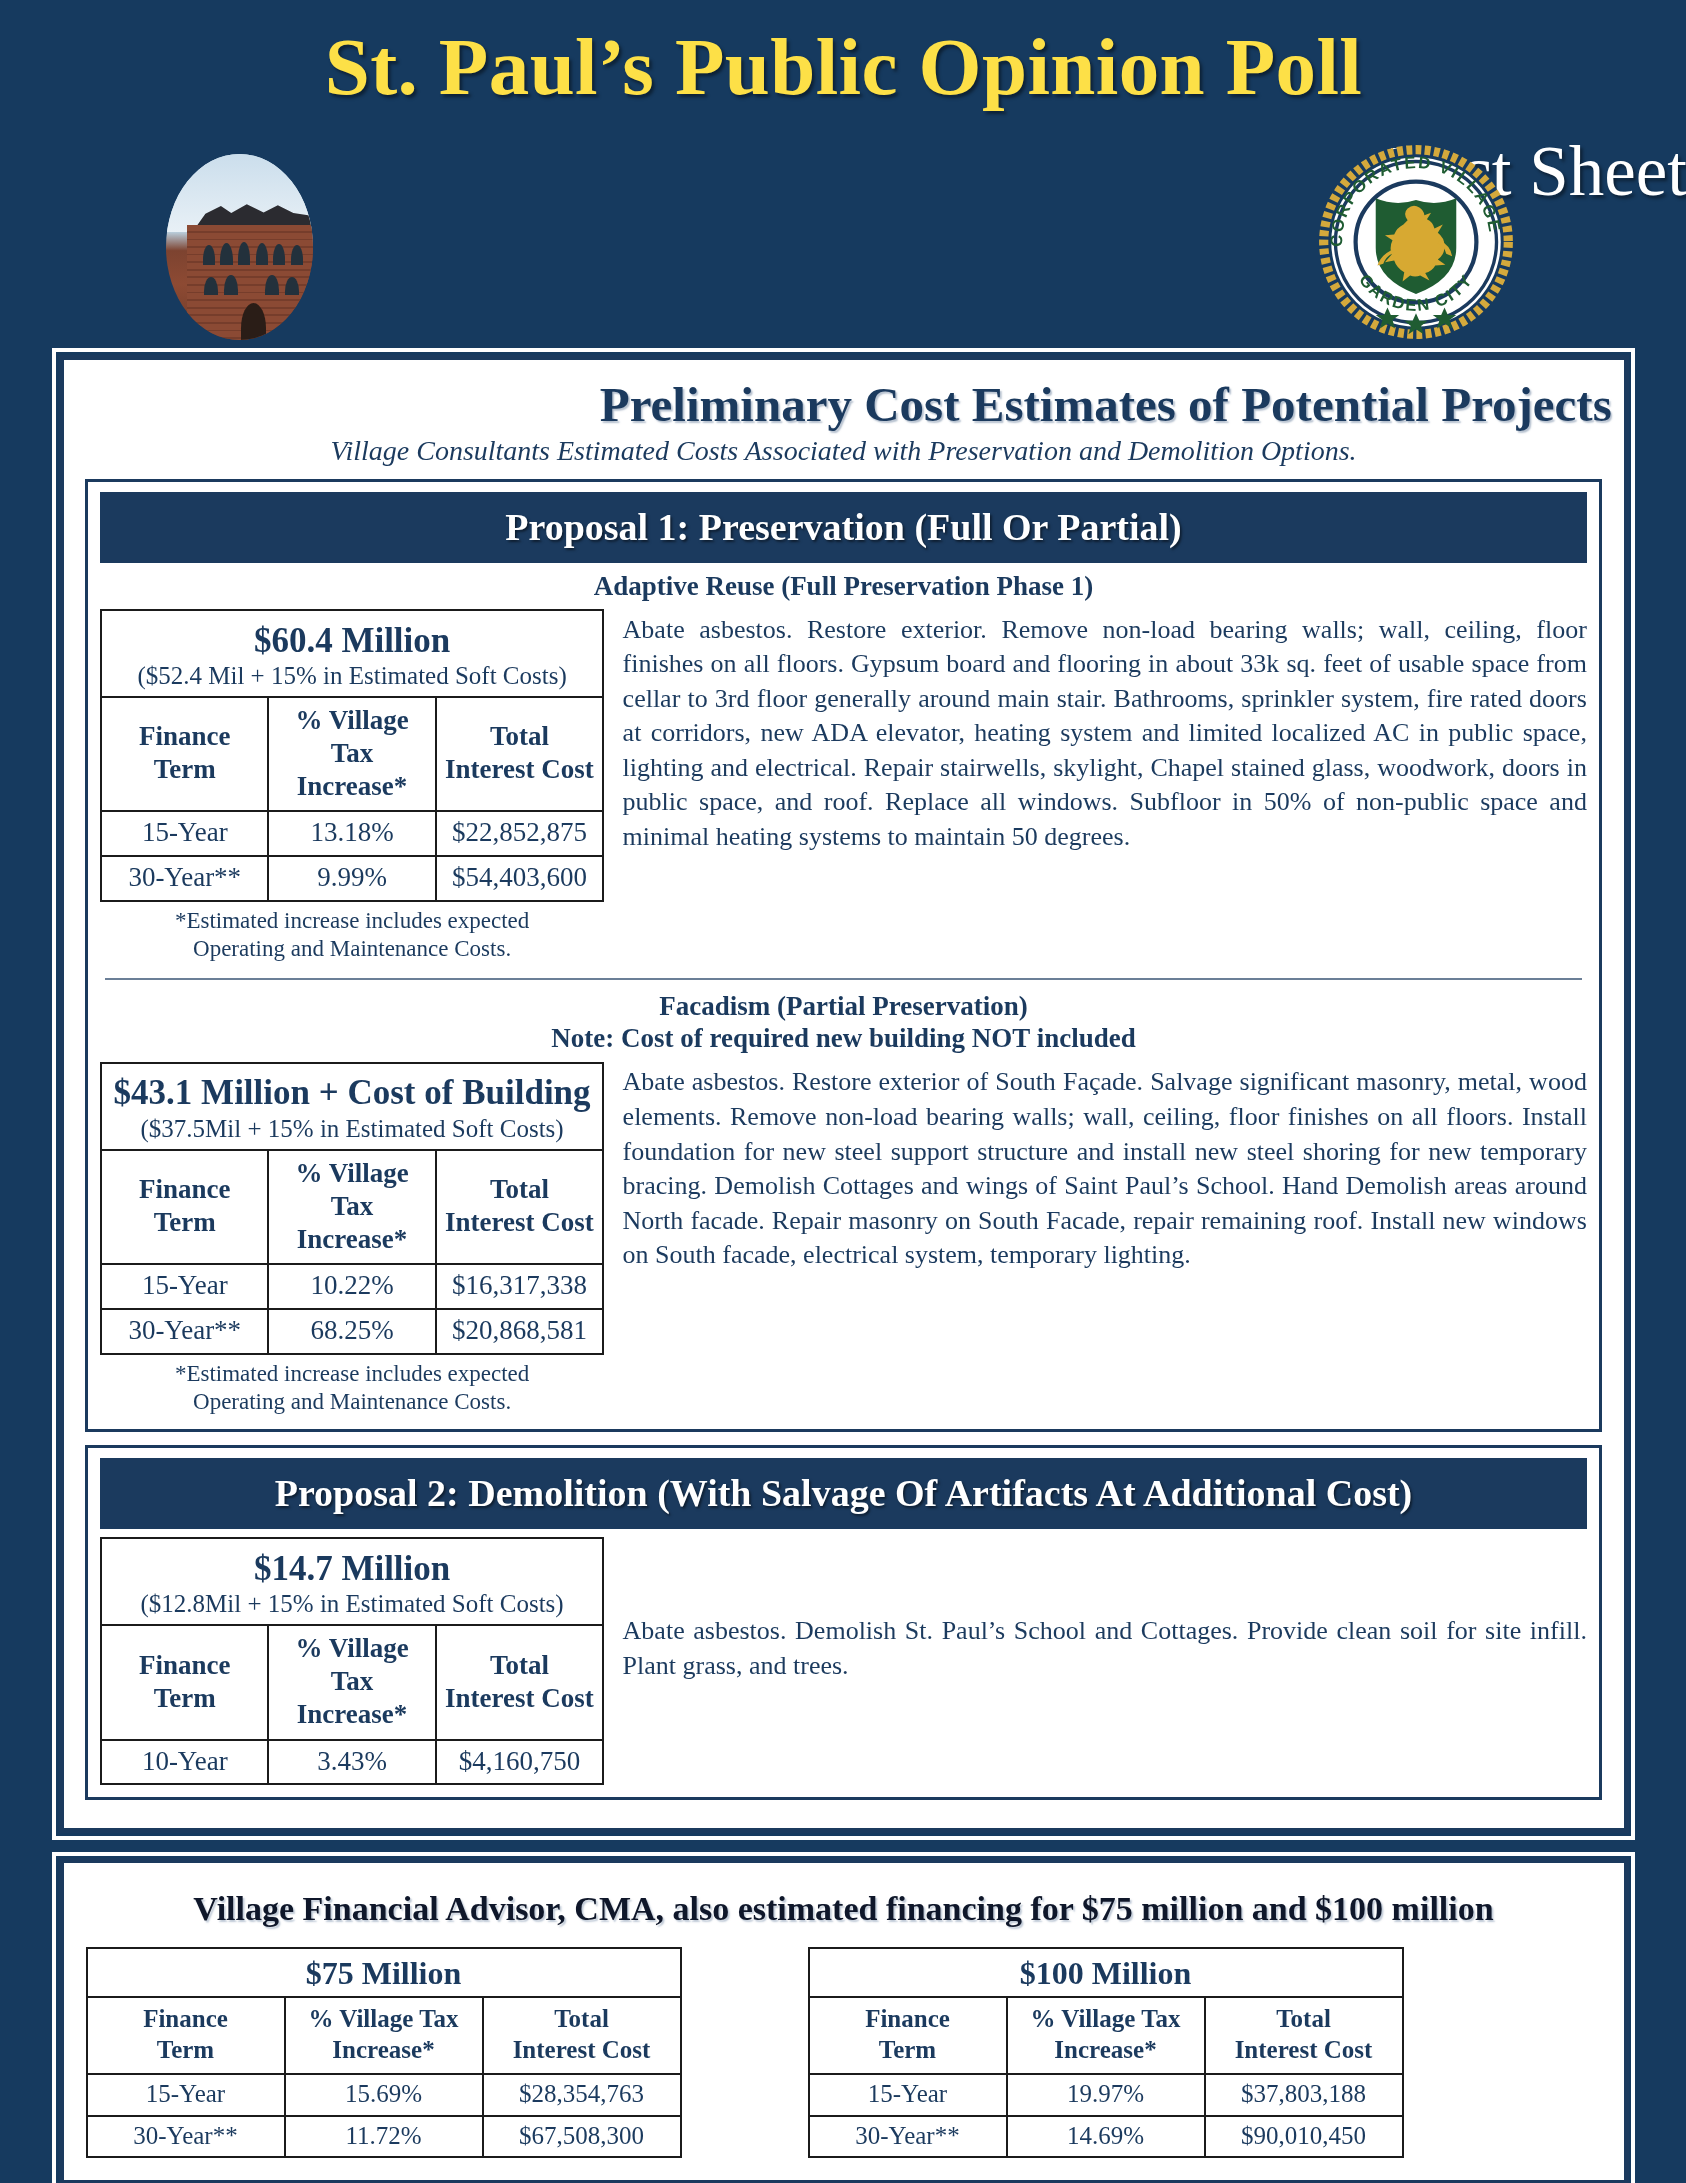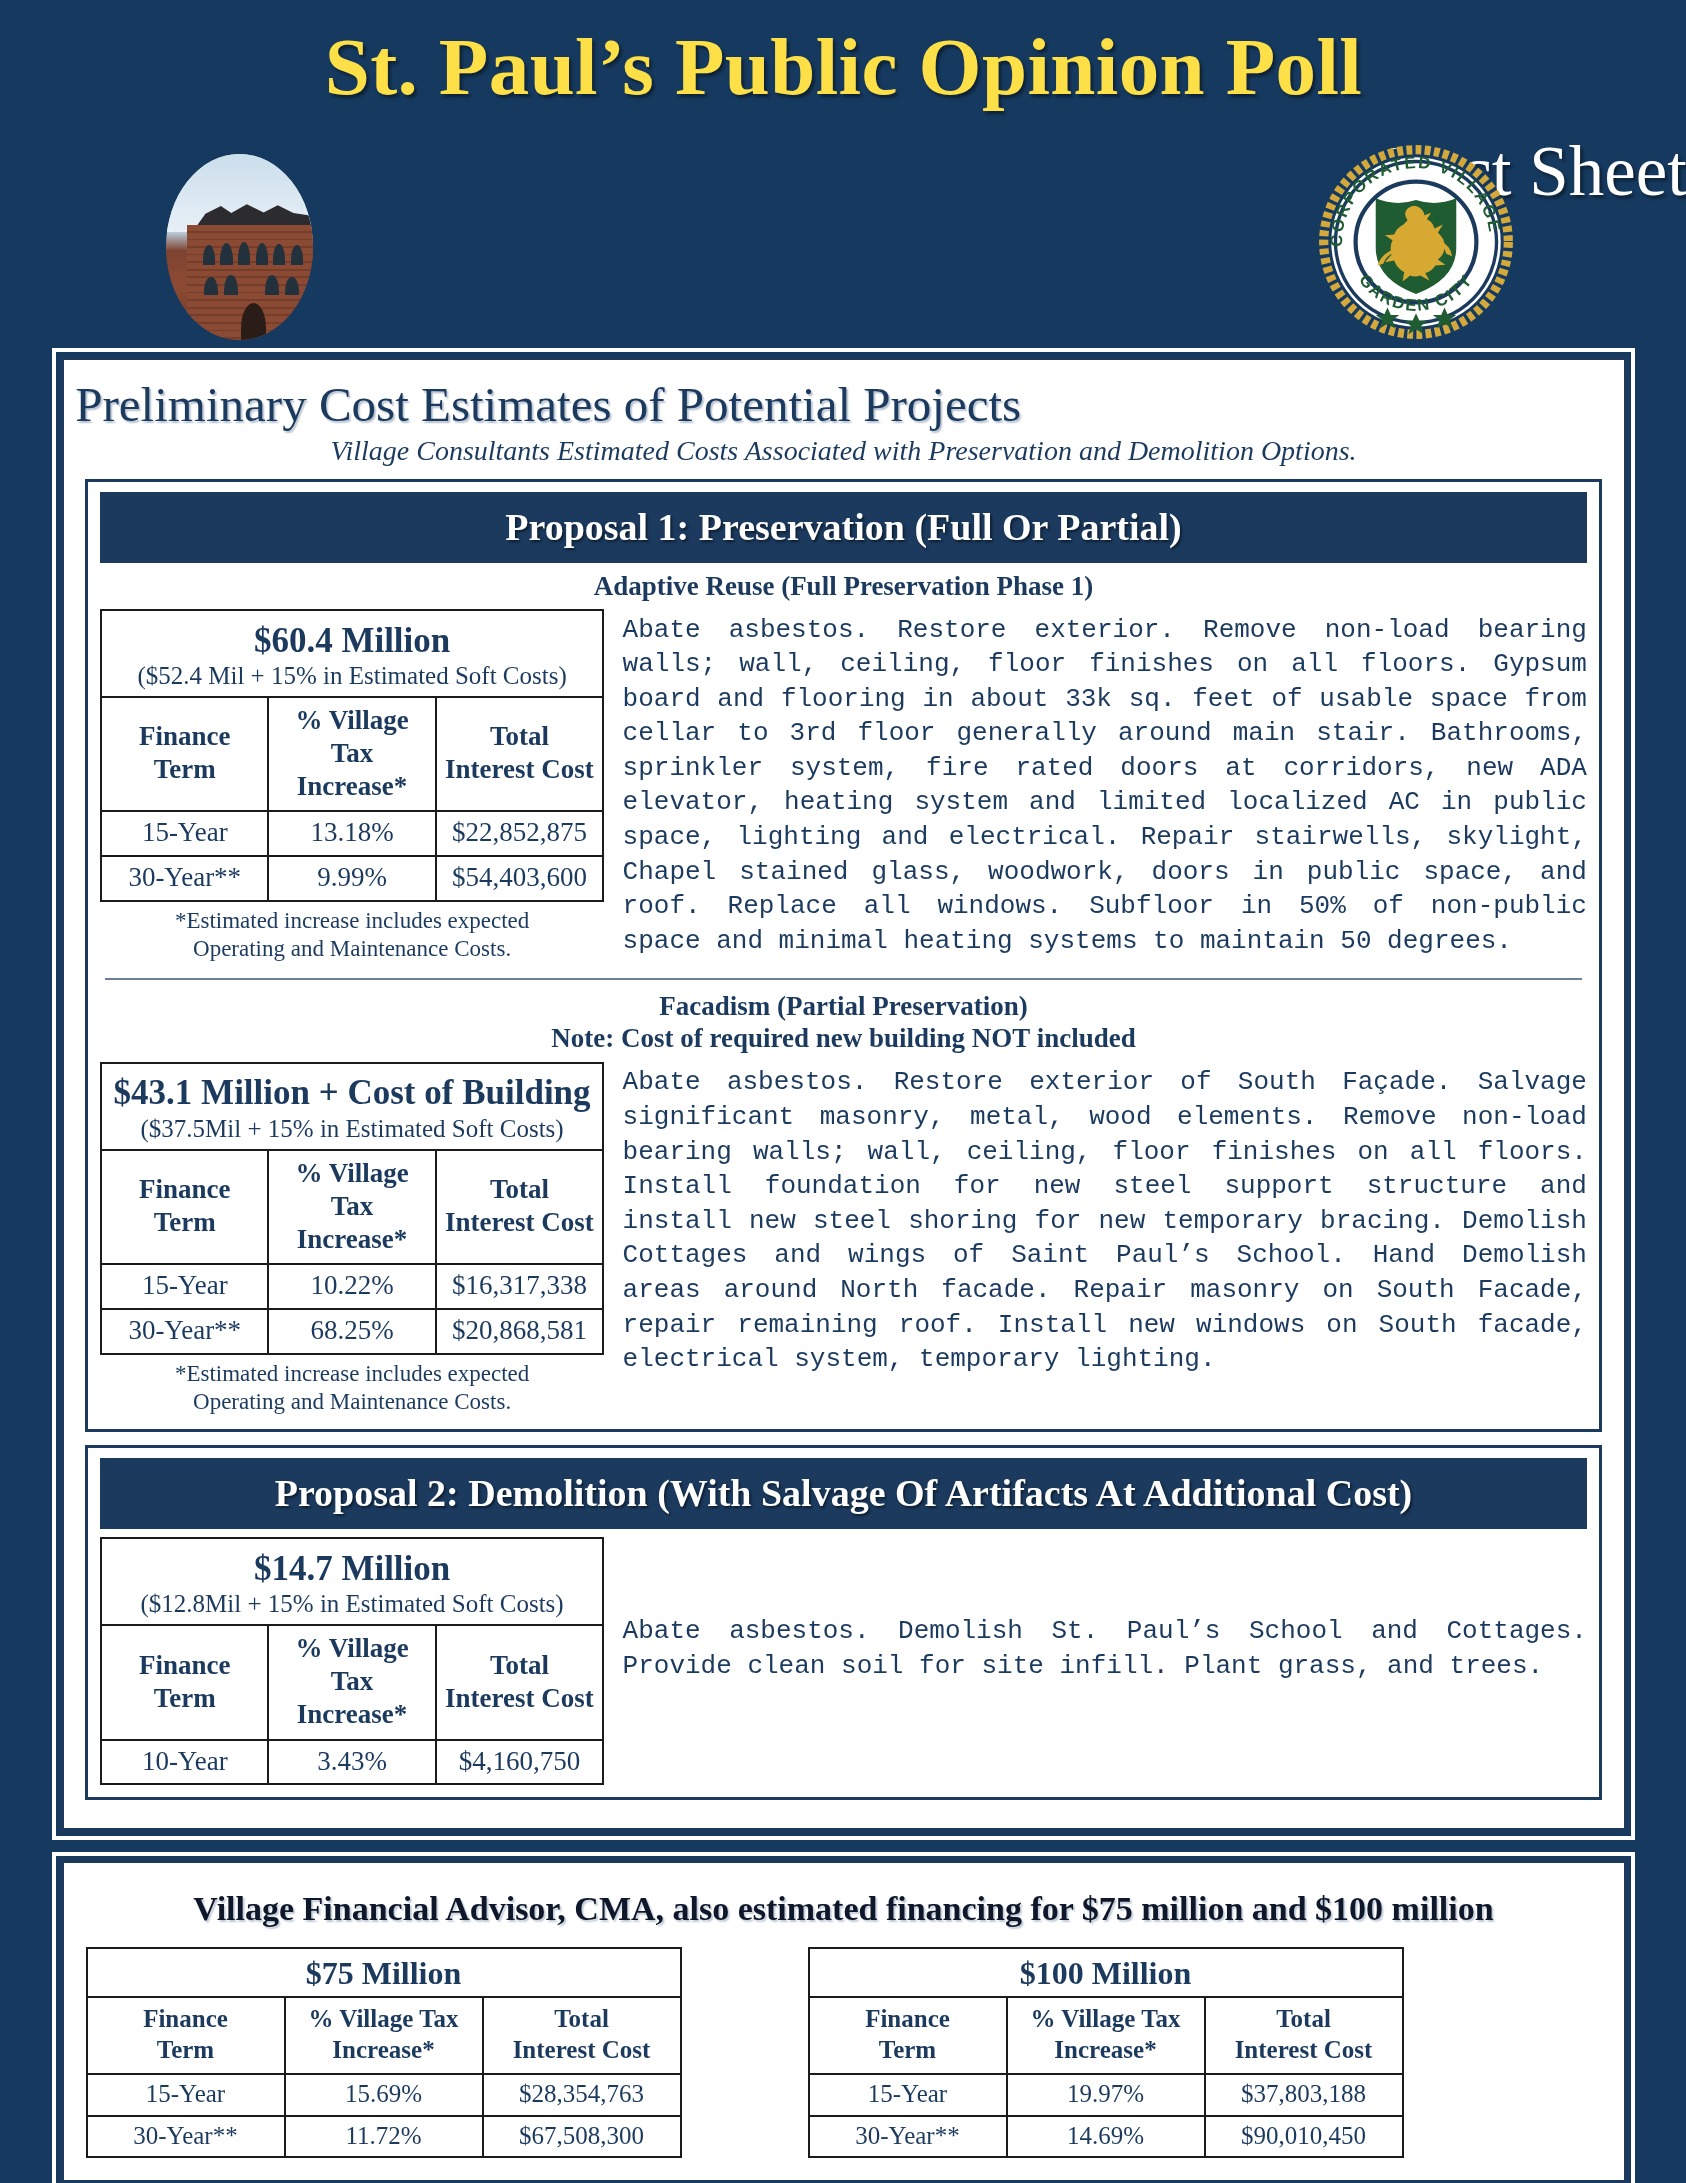--- a/index.html
+++ b/index.html
@@ -112,23 +112,23 @@
     box-sizing: border-box;
   }
   .inner-frame {
     border: 5px solid #1b3a5e;
     background: #ffffff;
     box-sizing: border-box;
     padding: 13.4px 11.8px 15px 11.8px;
   }
 
   .doc-title {
-    text-align: left;
+    text-align: right;
     font-size: 49px;
-    font-weight: normal;
+    font-weight: bold;
     line-height: 1.1;
     color: #1b3a5e;
     margin: 5px 0 1.7px 0;
     text-shadow: 1.7px 1.7px 1.7px rgba(120,140,165,0.55);
   }
   .doc-subtitle {
     text-align: center;
     font-size: 28px;
     font-style: italic;
     color: #1b3a5e;
@@ -175,21 +175,20 @@
   }
   .block-left { flex: 0 0 504px; }
   .block-right { flex: 1 1 auto; padding-top: 3.4px; }
 
   .desc {
     font-size: 26px;
     line-height: 1.33;
     text-align: justify;
     color: #1b3a5e;
     margin: 0;
-    font-family: Liberation Mono, monospace;
   }
 
   
   table.cost {
     border-collapse: collapse;
     width: 100%;
     table-layout: fixed;
   }
   table.cost td, table.cost th {
     border: 2.5px solid #1b1b1b;

